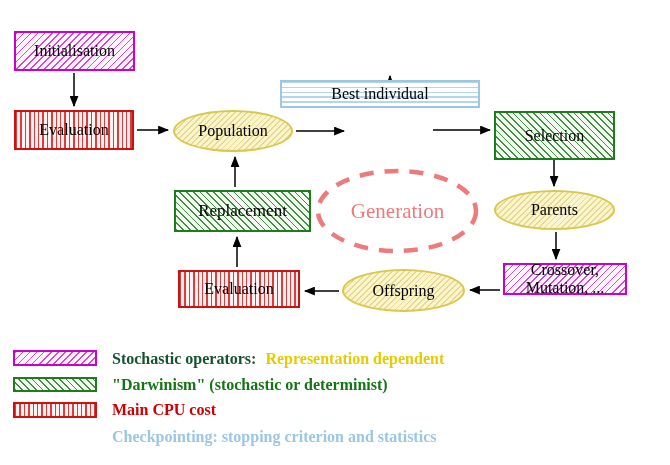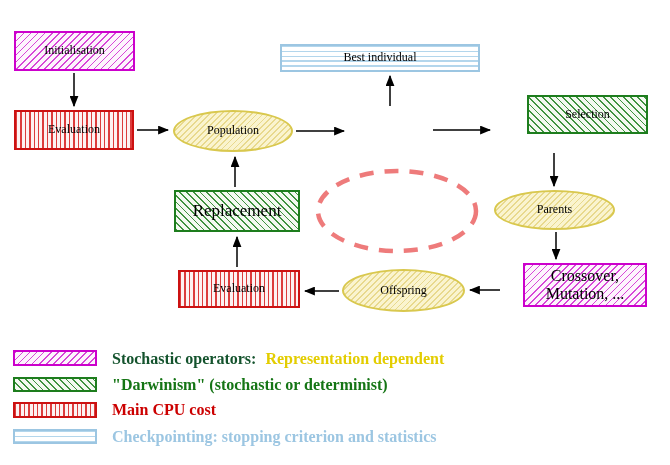--- a/index.html
+++ b/index.html
@@ -5,21 +5,21 @@
   html,body { margin:0; padding:0; background:#ffffff; }
   .canvas {
     position:relative; width:670px; height:465px; background:#ffffff;
     font-family:"Liberation Serif","DejaVu Serif",serif; overflow:hidden;
   }
   svg.overlay { position:absolute; left:0; top:0; width:670px; height:465px; }
 
   .node {
     position:absolute; box-sizing:border-box;
     display:flex; align-items:center; justify-content:center;
-    color:#000; font-size:12px; text-align:center; line-height:1.1;
+    color:#000; font-size:16px; text-align:center; line-height:1.1;
   }
   .ellipse { border-radius:50%; }
 
   .hatch-magenta {
     border:2px solid #cc00cc; background-color:#fdf4fd;
     background-image:repeating-linear-gradient(135deg,
       #d747d7 0px, #d747d7 1.2px, transparent 1.2px, transparent 5px);
   }
   .hatch-green {
     border:2px solid #1d7d1d; background-color:#f4f9f1;
@@ -28,39 +28,40 @@
   }
   .stripes-red {
     border:2px solid #cc1111; background-color:#fdf2f2;
     background-image:repeating-linear-gradient(90deg,
       #dc3c3c 0px, #dc3c3c 1.4px, transparent 1.4px, transparent 4.4px);
   }
   .stripes-cyan {
     border:2px solid #9cc6e2; background-color:#ffffff;
     background-image:repeating-linear-gradient(180deg,
       #b3d6ec 0px, #b3d6ec 1.4px, transparent 1.4px, transparent 4.8px);
+    margin-top:36px;
   }
   .hatch-yellow {
     border:2px solid #d9c84e; background-color:#faf4cf;
     background-image:repeating-linear-gradient(135deg,
       #e8d98d 0px, #e8d98d 1.3px, transparent 1.3px, transparent 4.2px);
   }
 
   
   #n-init        { left:14px;  top:31px;  width:121px; height:40px; }
   #n-eval1       { left:14px;  top:110px; width:120px; height:40px; }
   #n-population  { left:173px; top:110px; width:120px; height:42px; }
   #n-best        { left:280px; top:44px;  width:200px; height:28px; }
   #n-stop        { left:348px; top:109px; width:82px;  height:39px; border-radius:10px; }
-  #n-selection   { left:494px; top:95px; width:121px; height:39px;margin-left:33px; }
-  #n-replacement { left:174px; top:190px; width:126px; height:42px; font-size:17px; }
+  #n-selection   { left:494px; top:111px; width:121px; height:49px; }
+  #n-replacement { left:174px; top:190px; width:137px; height:42px; font-size:17px; }
   #n-parents     { left:494px; top:190px; width:121px; height:40px; }
   #n-eval2       { left:178px; top:270px; width:122px; height:38px; }
   #n-offspring   { left:342px; top:269px; width:123px; height:43px; }
-  #n-crossover   { left:503px; top:263px; width:124px; height:44px; font-size:16px;margin-left:20px; }
+  #n-crossover   { left:503px; top:263px; width:124px; height:32px; font-size:16px; }
   #n-crossover .two-line { line-height:1.15; }
 
   #n-generation-label {
     position:absolute; left:315px; top:168px; width:165px; height:87px;
     display:flex; align-items:center; justify-content:center;
     color:#ee7b7b; font-size:21px;
   }
 
   
   .swatch { position:absolute; left:13px; width:84px; box-sizing:border-box; }
@@ -128,20 +129,23 @@
 
 
   <div class="node hatch-green" id="n-selection">
     <span>Selection</span>
   </div>
 
   <div class="node hatch-green" id="n-replacement">
     <span>Replacement</span>
   </div>
 
+  <div id="n-generation-label">
+    <span>Generation</span>
+  </div>
 
   <div class="node ellipse hatch-yellow" id="n-parents">
     <span>Parents</span>
   </div>
 
   <div class="node stripes-red" id="n-eval2">
     <span>Evaluation</span>
   </div>
 
   <div class="node ellipse hatch-yellow" id="n-offspring">

